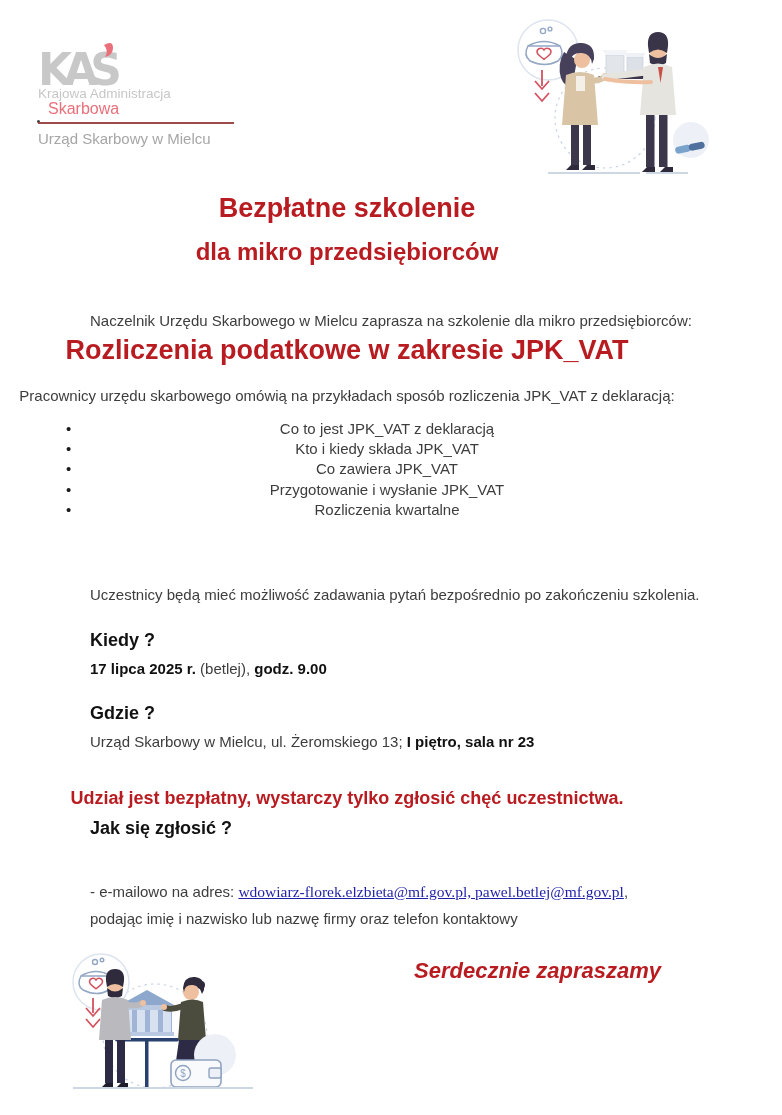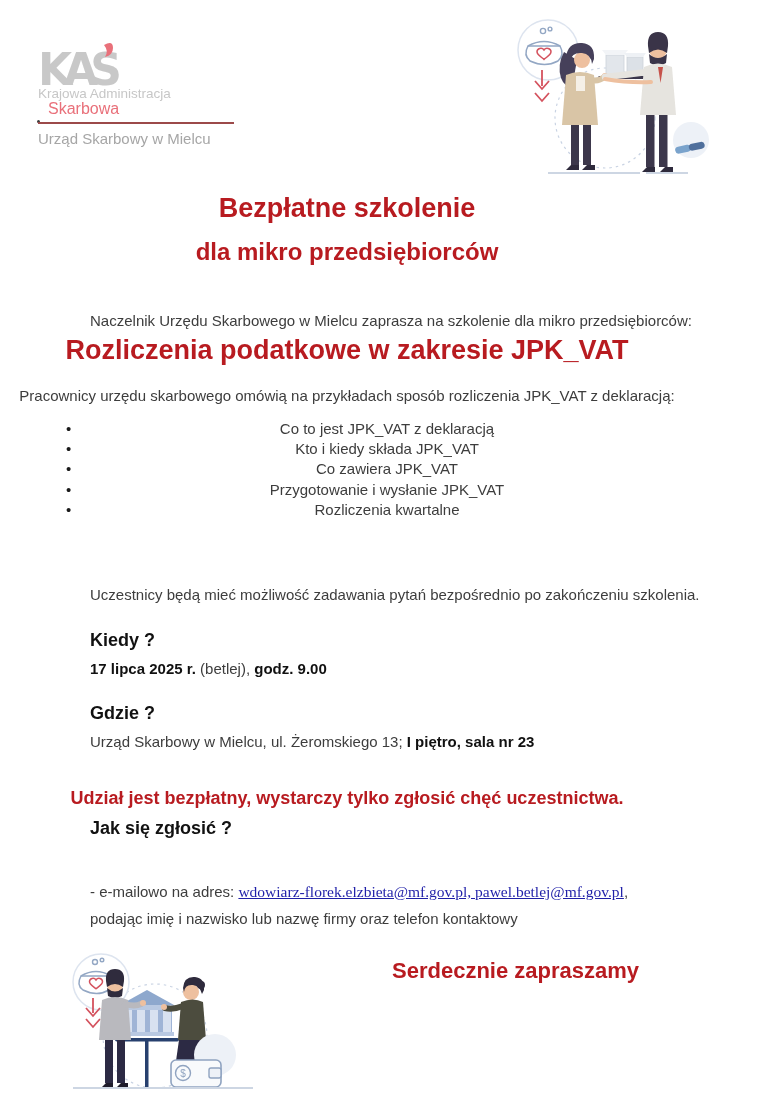--- a/index.html
+++ b/index.html
@@ -33,21 +33,21 @@
   .when-l{left:90px;top:660px;font-size:15px;}
   .where-h{left:90px;top:703px;}
   .where-l{left:90px;top:733px;font-size:15px;}
   .free-note{top:772px;font-size:18px;font-weight:bold;color:var(--accent-red,#b81b20);margin-top:16px;}
   .signup-h{left:90px;top:818px;}
   .phone-l{left:90px;top:857px;font-size:15px;}
   .email-l{left:90px;top:883px;font-size:15px;}
   .email-link{font-family:"Liberation Serif",serif;font-size:15.5px;color:var(--link-blue,#1f1fa8);
               text-decoration:underline;cursor:pointer;}
   .details-l{left:90px;top:910px;font-size:15px;}
-  .closing{left:392px;top:958px;font-size:22px;font-weight:bold;color:var(--accent-red,#b81b20);}
+  .closing{left:414px;top:958px;font-size:22px;font-weight:bold;color:var(--accent-red,#b81b20);font-style:italic;}
   .b{font-weight:bold;color:#111;margin-top:36px;}
   p{margin:0;}
 </style>
 </head>
 <body>
 
 <div class="page">
 
   <div class="logo-block">
     <svg class="kas-glyph" width="86" height="58" viewBox="0 0 86 58">

